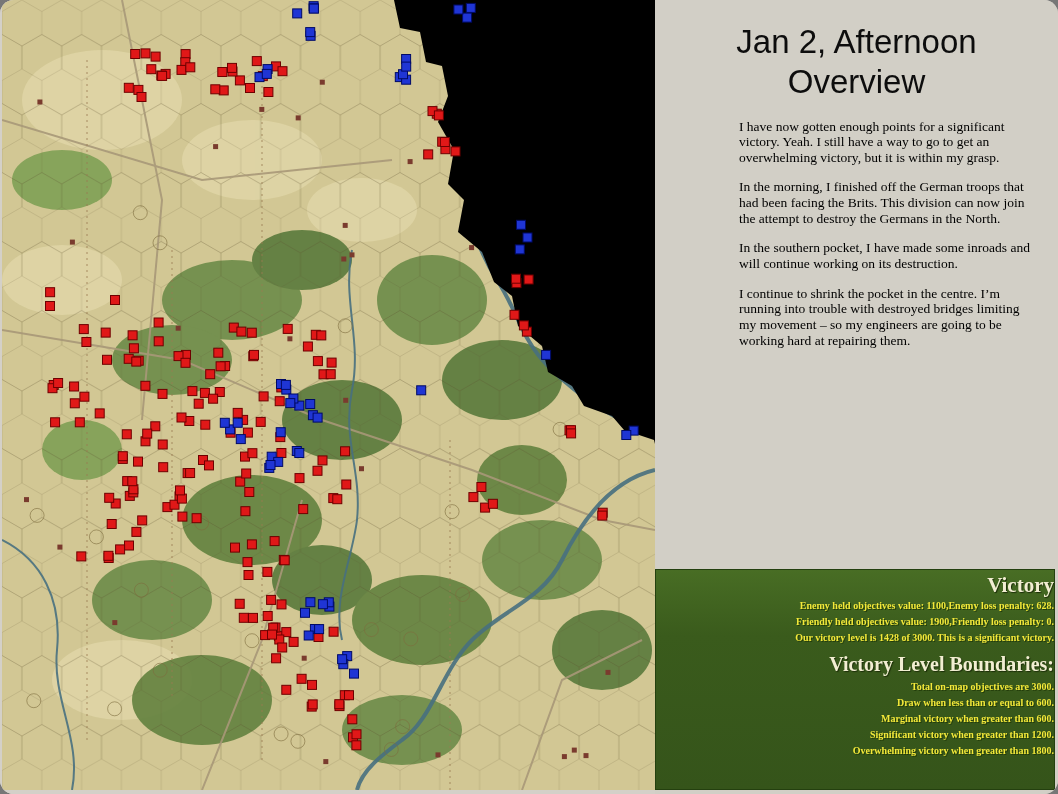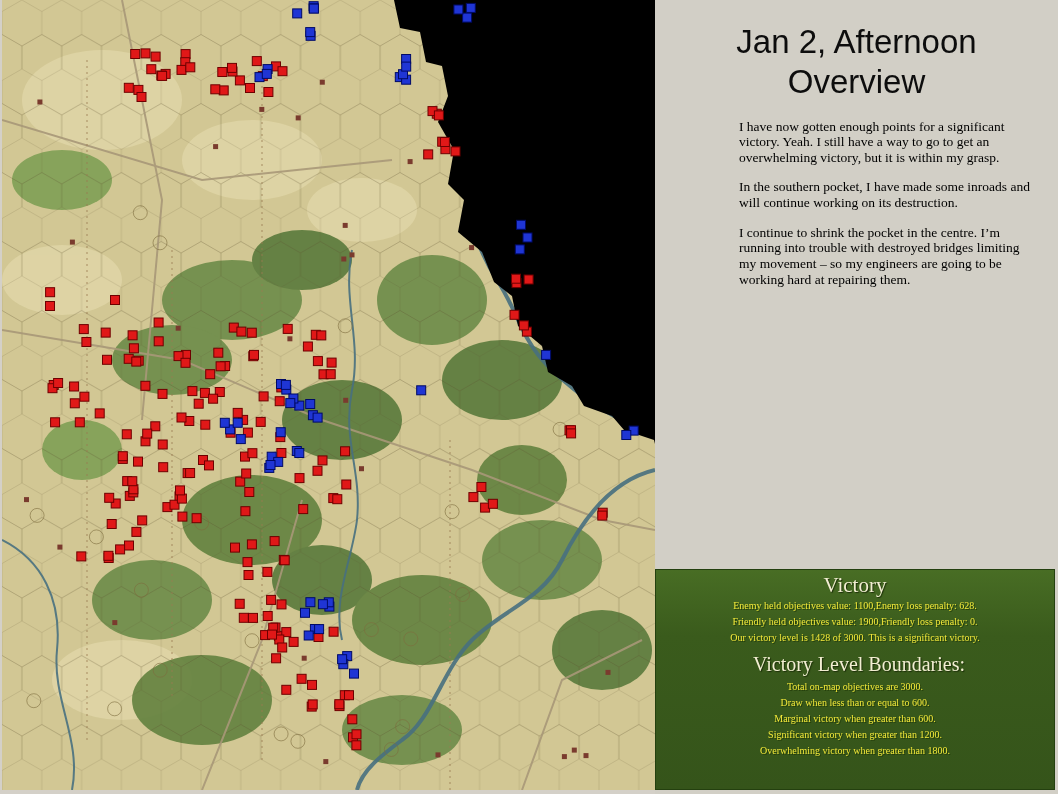--- a/index.html
+++ b/index.html
@@ -1,33 +1,33 @@
 <!DOCTYPE html>
 <html><head>
 <meta charset="utf-8">
 <style>
   html,body{margin:0;padding:0;background:#777;}
   .app{
     position:relative;width:1058px;height:794px;overflow:hidden;
-    background:#d4d0c8;font-family:"Liberation Serif",serif;
+    background:#d4d0c8;font-family:"Liberation Serif",serif;border-radius:14px;
   }
   .map-wrap{position:absolute;left:0;top:0;width:655px;height:794px;background:#d4d0c8;}
   .map-wrap svg{position:absolute;left:2px;top:0;display:block;}
   .bottom-strip{position:absolute;left:0;bottom:0;width:655px;height:4px;background:#d4d0c8;}
   .side{position:absolute;left:655px;top:0;width:403px;height:794px;background:#d2cfc6;}
   .title{
     margin:22px 8px 0 8px;text-align:center;color:#0d0d0d;
     font-family:"Liberation Sans",sans-serif;font-size:33px;line-height:1.22;font-weight:400;
   }
   .paras{margin:16px 20px 0 84px;font-size:13.5px;line-height:1.16;color:#000;}
   .paras p{margin:0 0 14px 0;}
   .victory{
     position:absolute;left:0;right:3px;bottom:4px;height:221px;box-sizing:border-box;
     background:linear-gradient(#486d24,#3a5b1c 30%,#35541a);
-    border:1px solid #24400f;text-align:center;font-weight:normal;overflow:hidden;
+    border:1px solid #24400f;text-align:right;font-weight:bold;overflow:hidden;
   }
   .v-title{font-size:21px;color:#f2eed2;margin-top:3px;text-shadow:1px 1px 1px #1c2e08;}
   .v-line{font-size:10px;line-height:16px;color:#f4e93a;text-shadow:1px 1px 0 #223c0a;}
   .vb-title{font-size:20px;color:#f2eed2;margin:7px 0 3px 8px;text-shadow:1px 1px 1px #1c2e08;}
 </style>
 </head>
 <body>
 
 <div class="app">
 
@@ -417,20 +417,21 @@
         </g>
     </svg>
     <div class="bottom-strip"></div>
   </div>
 
   <div class="side">
     <div class="title">Jan 2, Afternoon Overview</div>
 
     <div class="paras">
       <p>I have now gotten enough points for a significant victory.  Yeah.  I still have a way to go to get an overwhelming victory, but it is within my grasp.</p>
+      <p>In the morning, I finished off the German troops that had been facing the Brits.  This division can now join the attempt to destroy the Germans in the North.</p>
       <p>In the southern pocket, I have made some inroads and will continue working on its destruction.</p>
       <p>I continue to shrink the pocket in the centre. I’m running into trouble with destroyed bridges limiting my movement – so my engineers are going to be working hard at repairing them.</p>
     </div>
 
     <div class="victory">
       <div class="v-title">Victory</div>
       <div class="v-line">Enemy held objectives value: 1100,Enemy loss penalty: 628.</div>
       <div class="v-line">Friendly held objectives value: 1900,Friendly loss penalty: 0.</div>
       <div class="v-line">Our victory level is 1428 of 3000. This is a significant victory.</div>
       <div class="vb-title">Victory Level Boundaries:</div>

